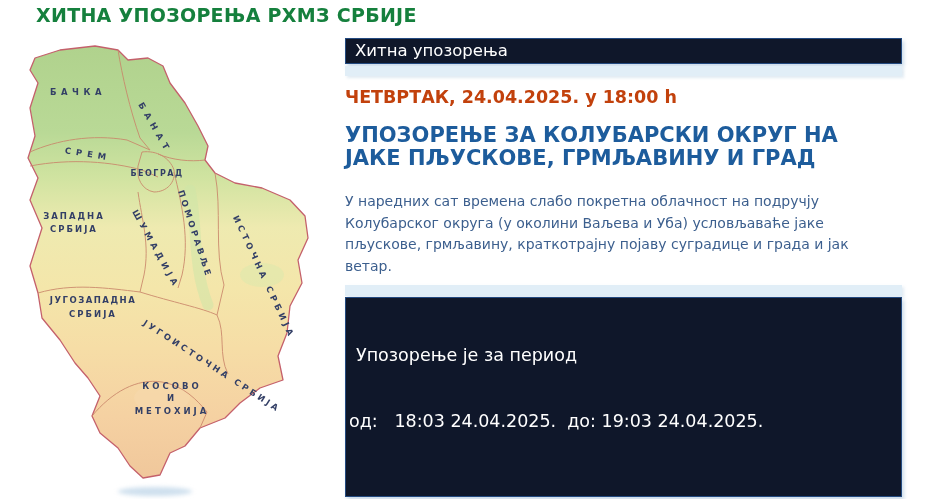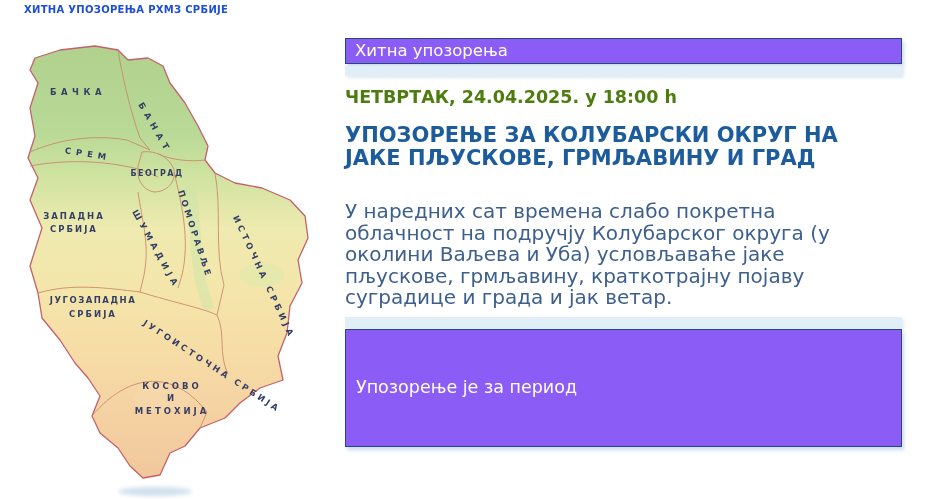--- a/index.html
+++ b/index.html
@@ -1,40 +1,40 @@
 <!DOCTYPE html>
 <html><head>
 <meta charset="utf-8">
 <style>
   html,body{margin:0;padding:0;background:#fff;}
   .stage{
     position:relative;width:940px;height:499px;background:#ffffff;overflow:hidden;
     font-family:"DejaVu Sans","Liberation Sans",sans-serif;
   }
   .page-title{
-    position:absolute;left:24px;top:4px;margin:0;
-    font-size:10px;font-weight:bold;color:#1d4ed8;letter-spacing:.3px;
+    position:absolute;left:36px;top:4px;margin:0;
+    font-size:19px;font-weight:bold;color:#15803d;letter-spacing:.3px;
   }
   .map-wrap{position:absolute;left:12px;top:40px;width:330px;height:447px;}
   .map-shadow{
     position:absolute;left:118px;top:487px;width:74px;height:9px;background:#cfe0ee;
     border-radius:50%;filter:blur(2px);
   }
   .panel{position:absolute;left:345px;top:38px;width:557px;}
   .bar{
-    background:#8b5cf6;color:#ffffff;border:1px solid #234a80;box-sizing:border-box;
+    background:#0f172a;color:#ffffff;border:1px solid #234a80;box-sizing:border-box;
     box-shadow:2px 3px 4px rgba(160,190,215,.55);
   }
   .header-bar{height:26px;line-height:24px;padding-left:9px;font-size:16.5px;}
   .strip{height:10px;background:#e1eef7;margin-top:2px;box-shadow:2px 2px 3px rgba(180,205,225,.4);}
-  .date-line{margin-top:11px;font-size:17.5px;font-weight:bold;color:#4d7c0f;}
+  .date-line{margin-top:11px;font-size:17.5px;font-weight:bold;color:#c2410c;}
   .warn-title{margin-top:17px;width:545px;font-size:21px;font-weight:bold;color:#1d5c9c;line-height:23px;}
-  .warn-body{margin:31px 0 0 0;width:527px;font-size:20px;color:#3c5f8e;line-height:21.5px;}
+  .warn-body{margin:21px 0 0 0;width:527px;font-size:14px;color:#3c5f8e;line-height:21.5px;}
   .strip2{margin-top:8px;height:11px;}
-  .period-bar{margin-top:1px;padding:2px 0 4px 0;font-size:17.5px;line-height:22px;white-space:pre-wrap;}
+  .period-bar{margin-top:1px;padding:2px 0 20px 0;font-size:17.5px;line-height:22px;white-space:pre-wrap;}
   .period-line1{padding-left:10px;}
   .period-line2{padding-left:3px;}
   .map-label{fill:#333f66;font-family:"DejaVu Sans","Liberation Sans",sans-serif;
     font-weight:bold;}
 </style>
 </head>
 <body>
 
 <div class="stage">
 
@@ -111,16 +111,17 @@
 
     <div class="date-line">ЧЕТВРТАК, 24.04.2025. у 18:00 h</div>
 
     <div class="warn-title">УПОЗОРЕЊЕ ЗА КОЛУБАРСКИ ОКРУГ НА ЈАКЕ ПЉУСКОВЕ, ГРМЉАВИНУ И ГРАД</div>
 
     <p class="warn-body">У наредних сат времена слабо покретна облачност на подручју Колубарског округа (у околини Ваљева и Уба) условљаваће јаке пљускове, грмљавину, краткотрајну појаву суградице и града и јак ветар.</p>
 
     <div class="strip strip2"></div>
     <div class="bar period-bar">
       <div class="period-line1">Упозорење је за период</div>
+      <div class="period-line2">од:   18:03 24.04.2025.  до: 19:03 24.04.2025.</div>
     </div>
   </div>
 
 </div>
 
 </body></html>

